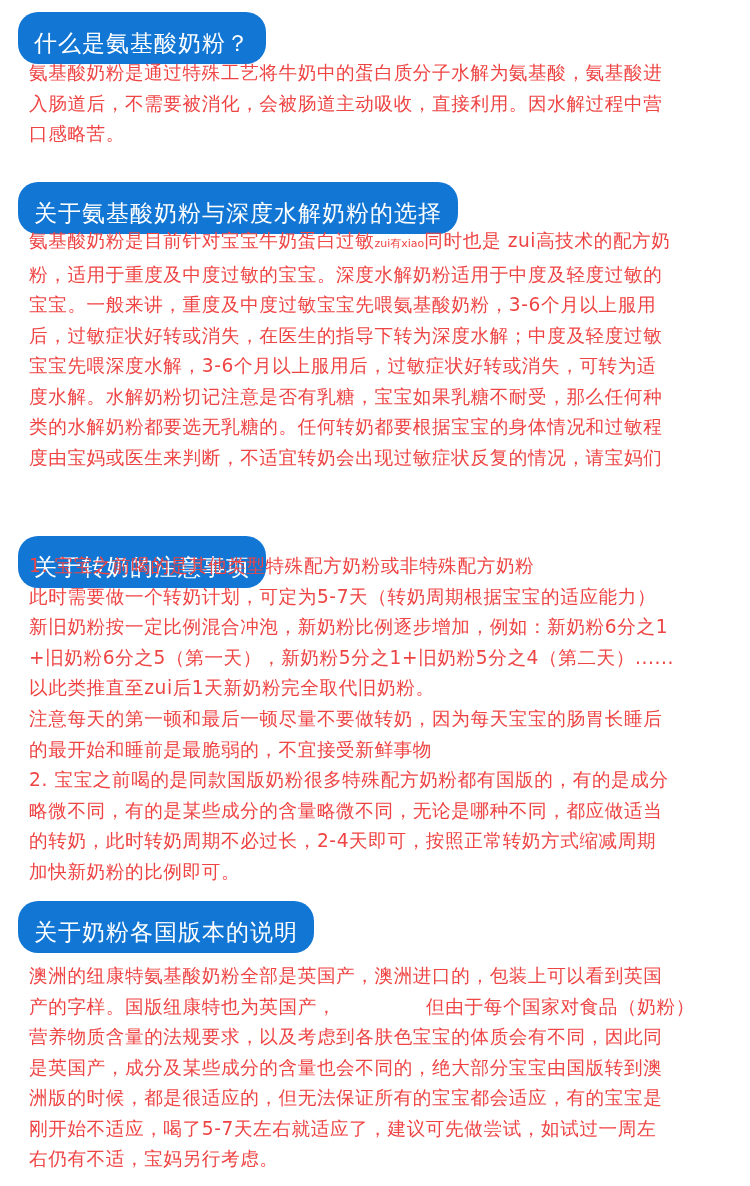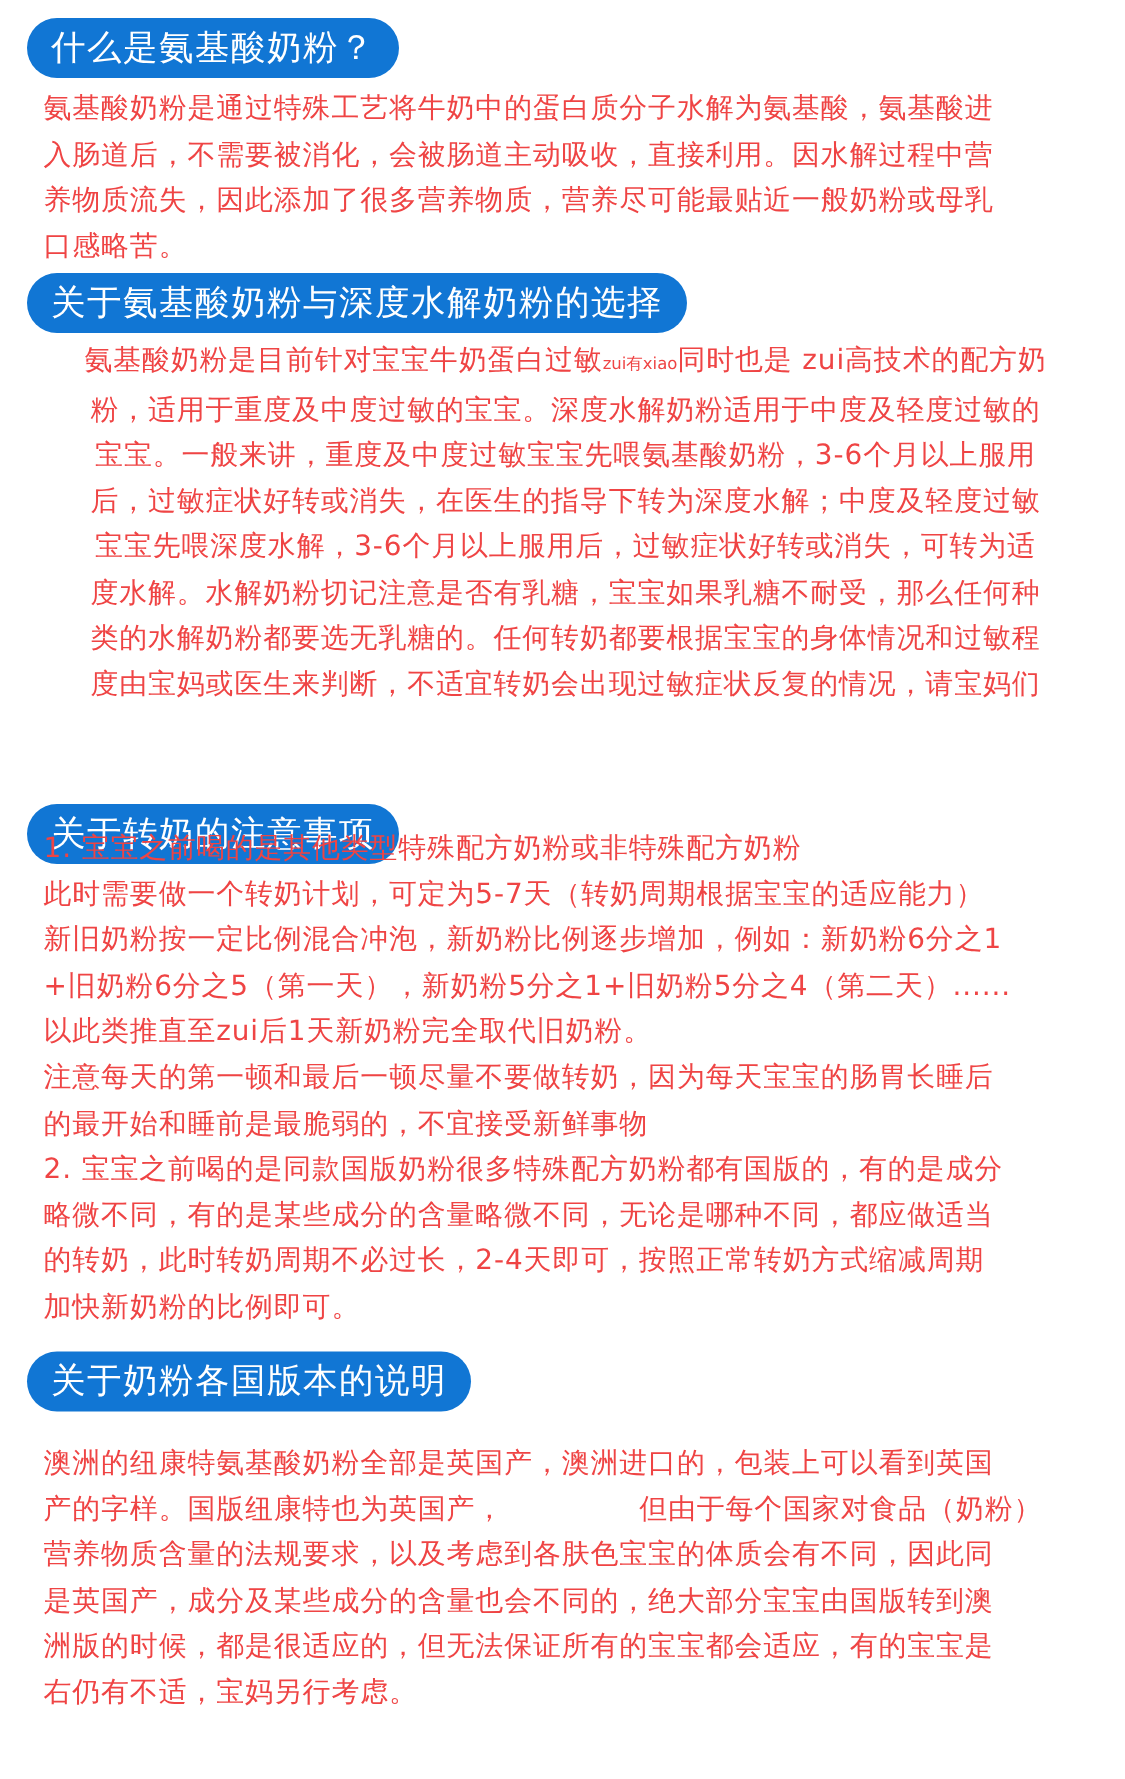--- a/index.html
+++ b/index.html
@@ -1,39 +1,38 @@
 <!DOCTYPE html>
 <html><head>
 <meta charset="utf-8">
 <style>
   html, body { margin: 0; padding: 0; background: #ffffff; }
   body { width: 750px; height: 1186px; position: relative; overflow: hidden;
          font-family: "DejaVu Sans", "Liberation Sans", sans-serif; color: #3a3a3a; }
   .pill { position: absolute; left: 18px; height: 40px; background: #1176d4;
           border-radius: 20px; color: #ffffff; font-size: 23px; line-height: 40px;
-          padding: 0 16px 0 16px; white-space: nowrap; letter-spacing: 1px; font-family: Liberation Serif, serif; }
+          padding: 12px 16px 0 16px; white-space: nowrap; letter-spacing: 1px; font-family: Liberation Serif, serif; }
   .para { position: absolute; left: 29px; width: 696px; font-size: 18.6px;
           line-height: 30.5px; color: #ef4444; letter-spacing: 0.6px; }
   .para p { margin: 0; }
   .small { font-size: 11px; letter-spacing: 0; }
   .gap { display: inline-block; width: 90px; }
 </style>
 </head>
 <body>
 
 <div class="pill" style="top:12px;">什么是氨基酸奶粉？</div>
 <div class="para" style="top:58px;">
   <p>氨基酸奶粉是通过特殊工艺将牛奶中的蛋白质分子水解为氨基酸，氨基酸进</p>
   <p>入肠道后，不需要被消化，会被肠道主动吸收，直接利用。因水解过程中营</p>
-  <p>养物质流失，因此添加了很多营养物质，营养尽可能最贴近一般奶粉或母乳</p>
   <p>口感略苦。</p>
 </div>
 
 <div class="pill" style="top:182px;">关于氨基酸奶粉与深度水解奶粉的选择</div>
-<div class="para" style="top:226px;text-align:center;">
+<div class="para" style="top:226px;">
   <p>
     <span>氨基酸奶粉是目前针对宝宝牛奶蛋白过敏</span><span class="small">zui有xiao</span><span>同时也是 zui高技术的配方奶</span>
   </p>
   <p>粉，适用于重度及中度过敏的宝宝。深度水解奶粉适用于中度及轻度过敏的</p>
   <p>宝宝。一般来讲，重度及中度过敏宝宝先喂氨基酸奶粉，3-6个月以上服用</p>
   <p>后，过敏症状好转或消失，在医生的指导下转为深度水解；中度及轻度过敏</p>
   <p>宝宝先喂深度水解，3-6个月以上服用后，过敏症状好转或消失，可转为适</p>
   <p>度水解。水解奶粉切记注意是否有乳糖，宝宝如果乳糖不耐受，那么任何种</p>
   <p>类的水解奶粉都要选无乳糖的。任何转奶都要根据宝宝的身体情况和过敏程</p>
   <p>度由宝妈或医生来判断，不适宜转奶会出现过敏症状反复的情况，请宝妈们</p>
@@ -56,14 +55,15 @@
 
 <div class="pill" style="top:901px;">关于奶粉各国版本的说明</div>
 <div class="para" style="top:961px;">
   <p>澳洲的纽康特氨基酸奶粉全部是英国产，澳洲进口的，包装上可以看到英国</p>
   <p>
     <span>产的字样。国版纽康特也为英国产，</span><span class="gap"></span><span>但由于每个国家对食品（奶粉）</span>
   </p>
   <p>营养物质含量的法规要求，以及考虑到各肤色宝宝的体质会有不同，因此同</p>
   <p>是英国产，成分及某些成分的含量也会不同的，绝大部分宝宝由国版转到澳</p>
   <p>洲版的时候，都是很适应的，但无法保证所有的宝宝都会适应，有的宝宝是</p>
+  <p>刚开始不适应，喝了5-7天左右就适应了，建议可先做尝试，如试过一周左</p>
   <p>右仍有不适，宝妈另行考虑。</p>
 </div>
 
 </body></html>

